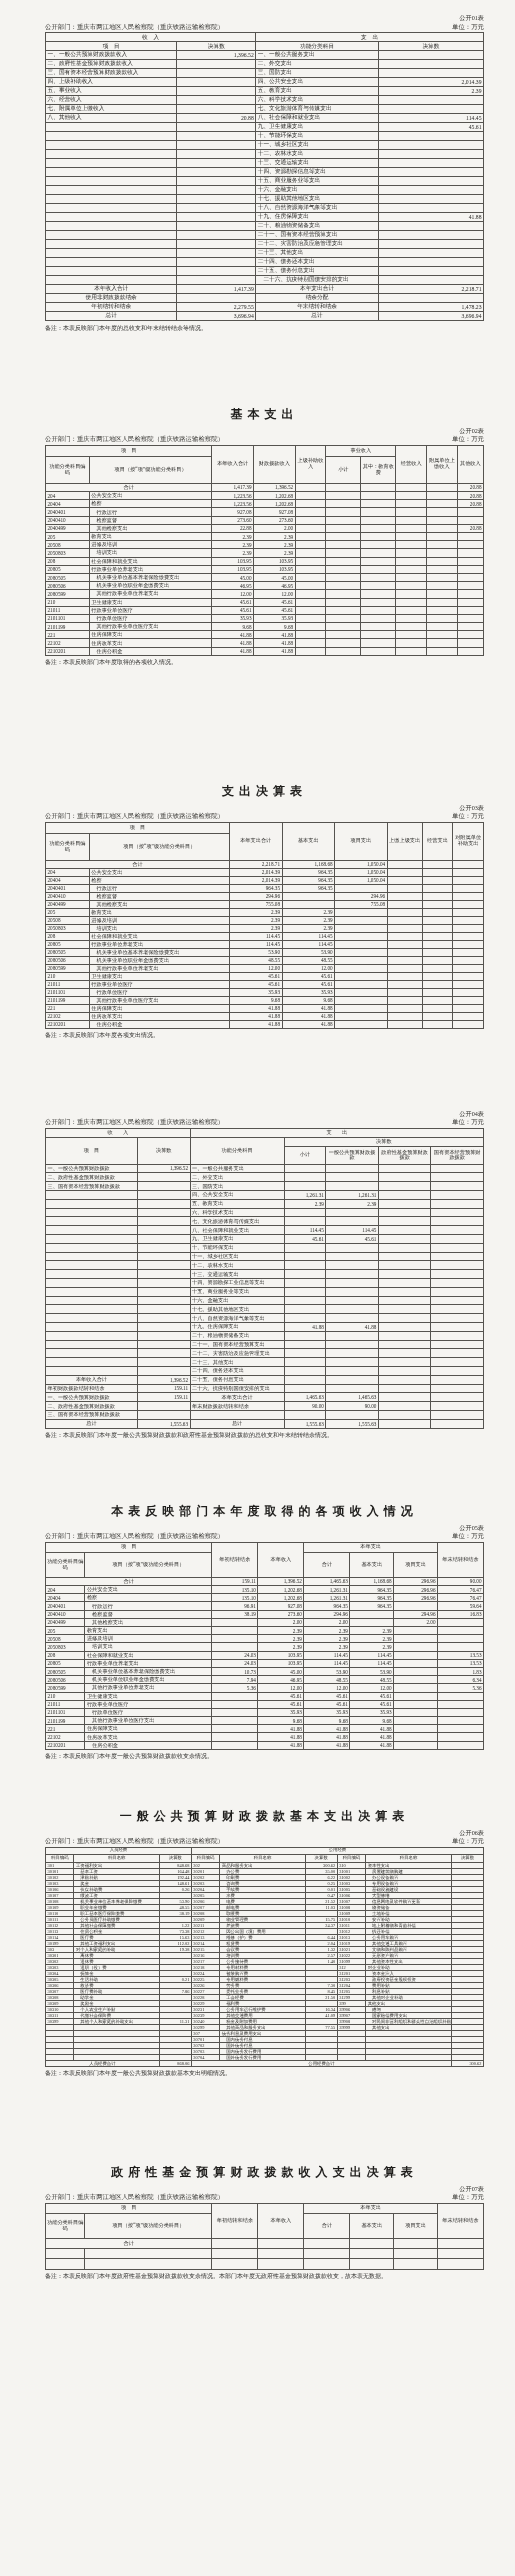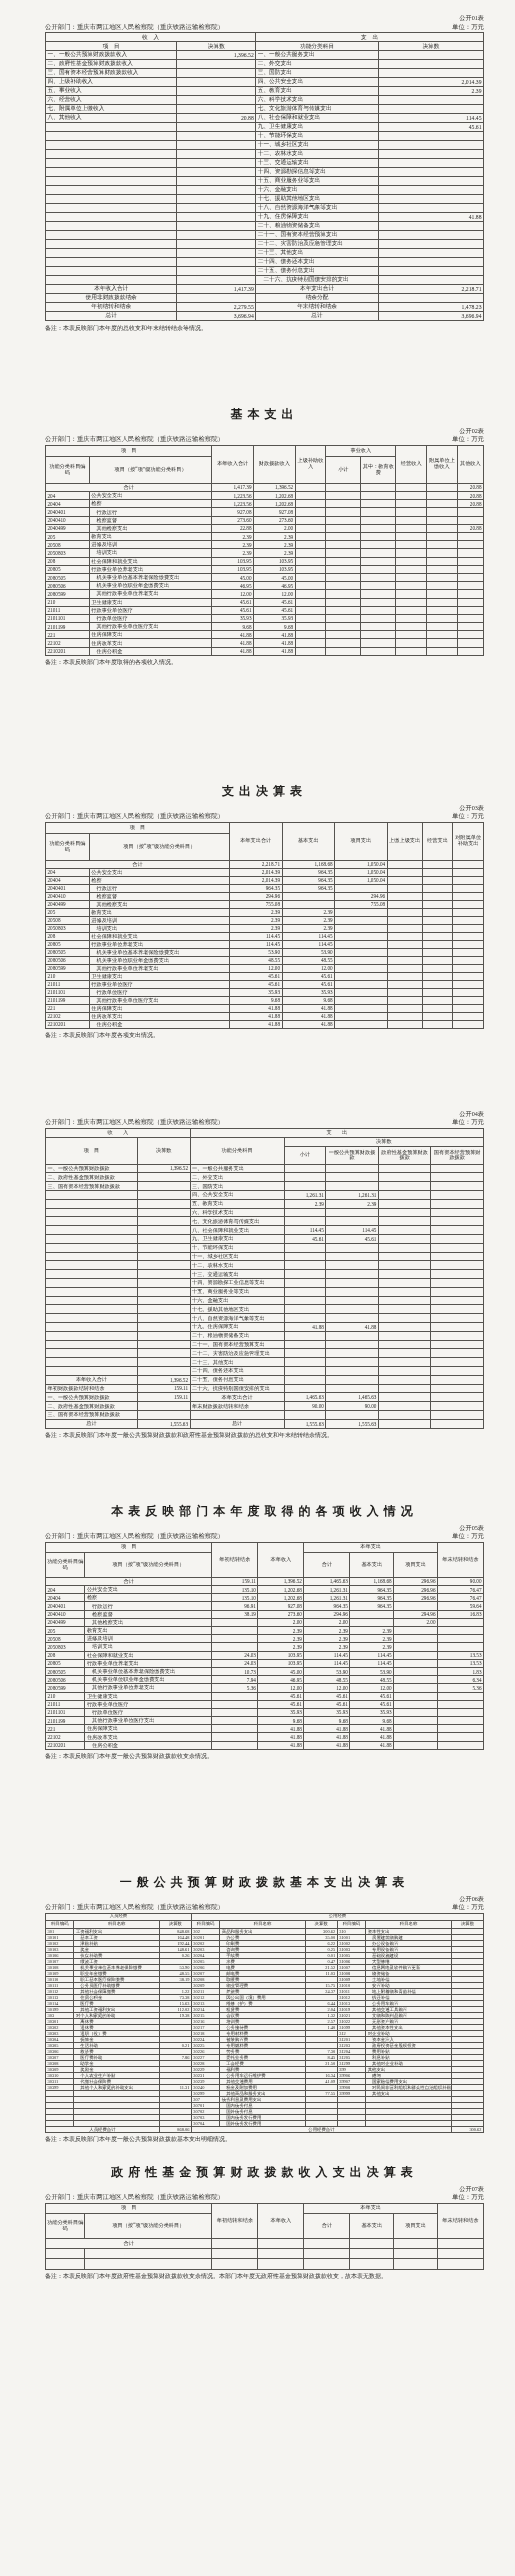--- a/index.html
+++ b/index.html
@@ -1356,21 +1356,21 @@
               <td class="al-r">41.88</td>
               <td class="al-r"></td>
               <td class="al-r"></td>
             </tr>
           </tbody>
         </table>
       </div>
     <div class="t-note">备注：本表反映部门本年度一般公共预算财政拨款收支余情况。</div>
   </section>
 
-  <section class="sheet" style="top:1874px">
+  <section class="sheet" style="top:1808px">
     <div class="t-title">一般公共预算财政拨款基本支出决算表</div>
     <div class="t-formno">公开06表</div>
     <div class="t-meta">
       <span>公开部门：重庆市两江地区人民检察院（重庆铁路运输检察院）</span>
       <span>单位：万元</span>
     </div>
     <div class="t-table">
         <table style="font-size: 4.4px;">
           <colgroup>
             <col style="width: 6.5%;">

